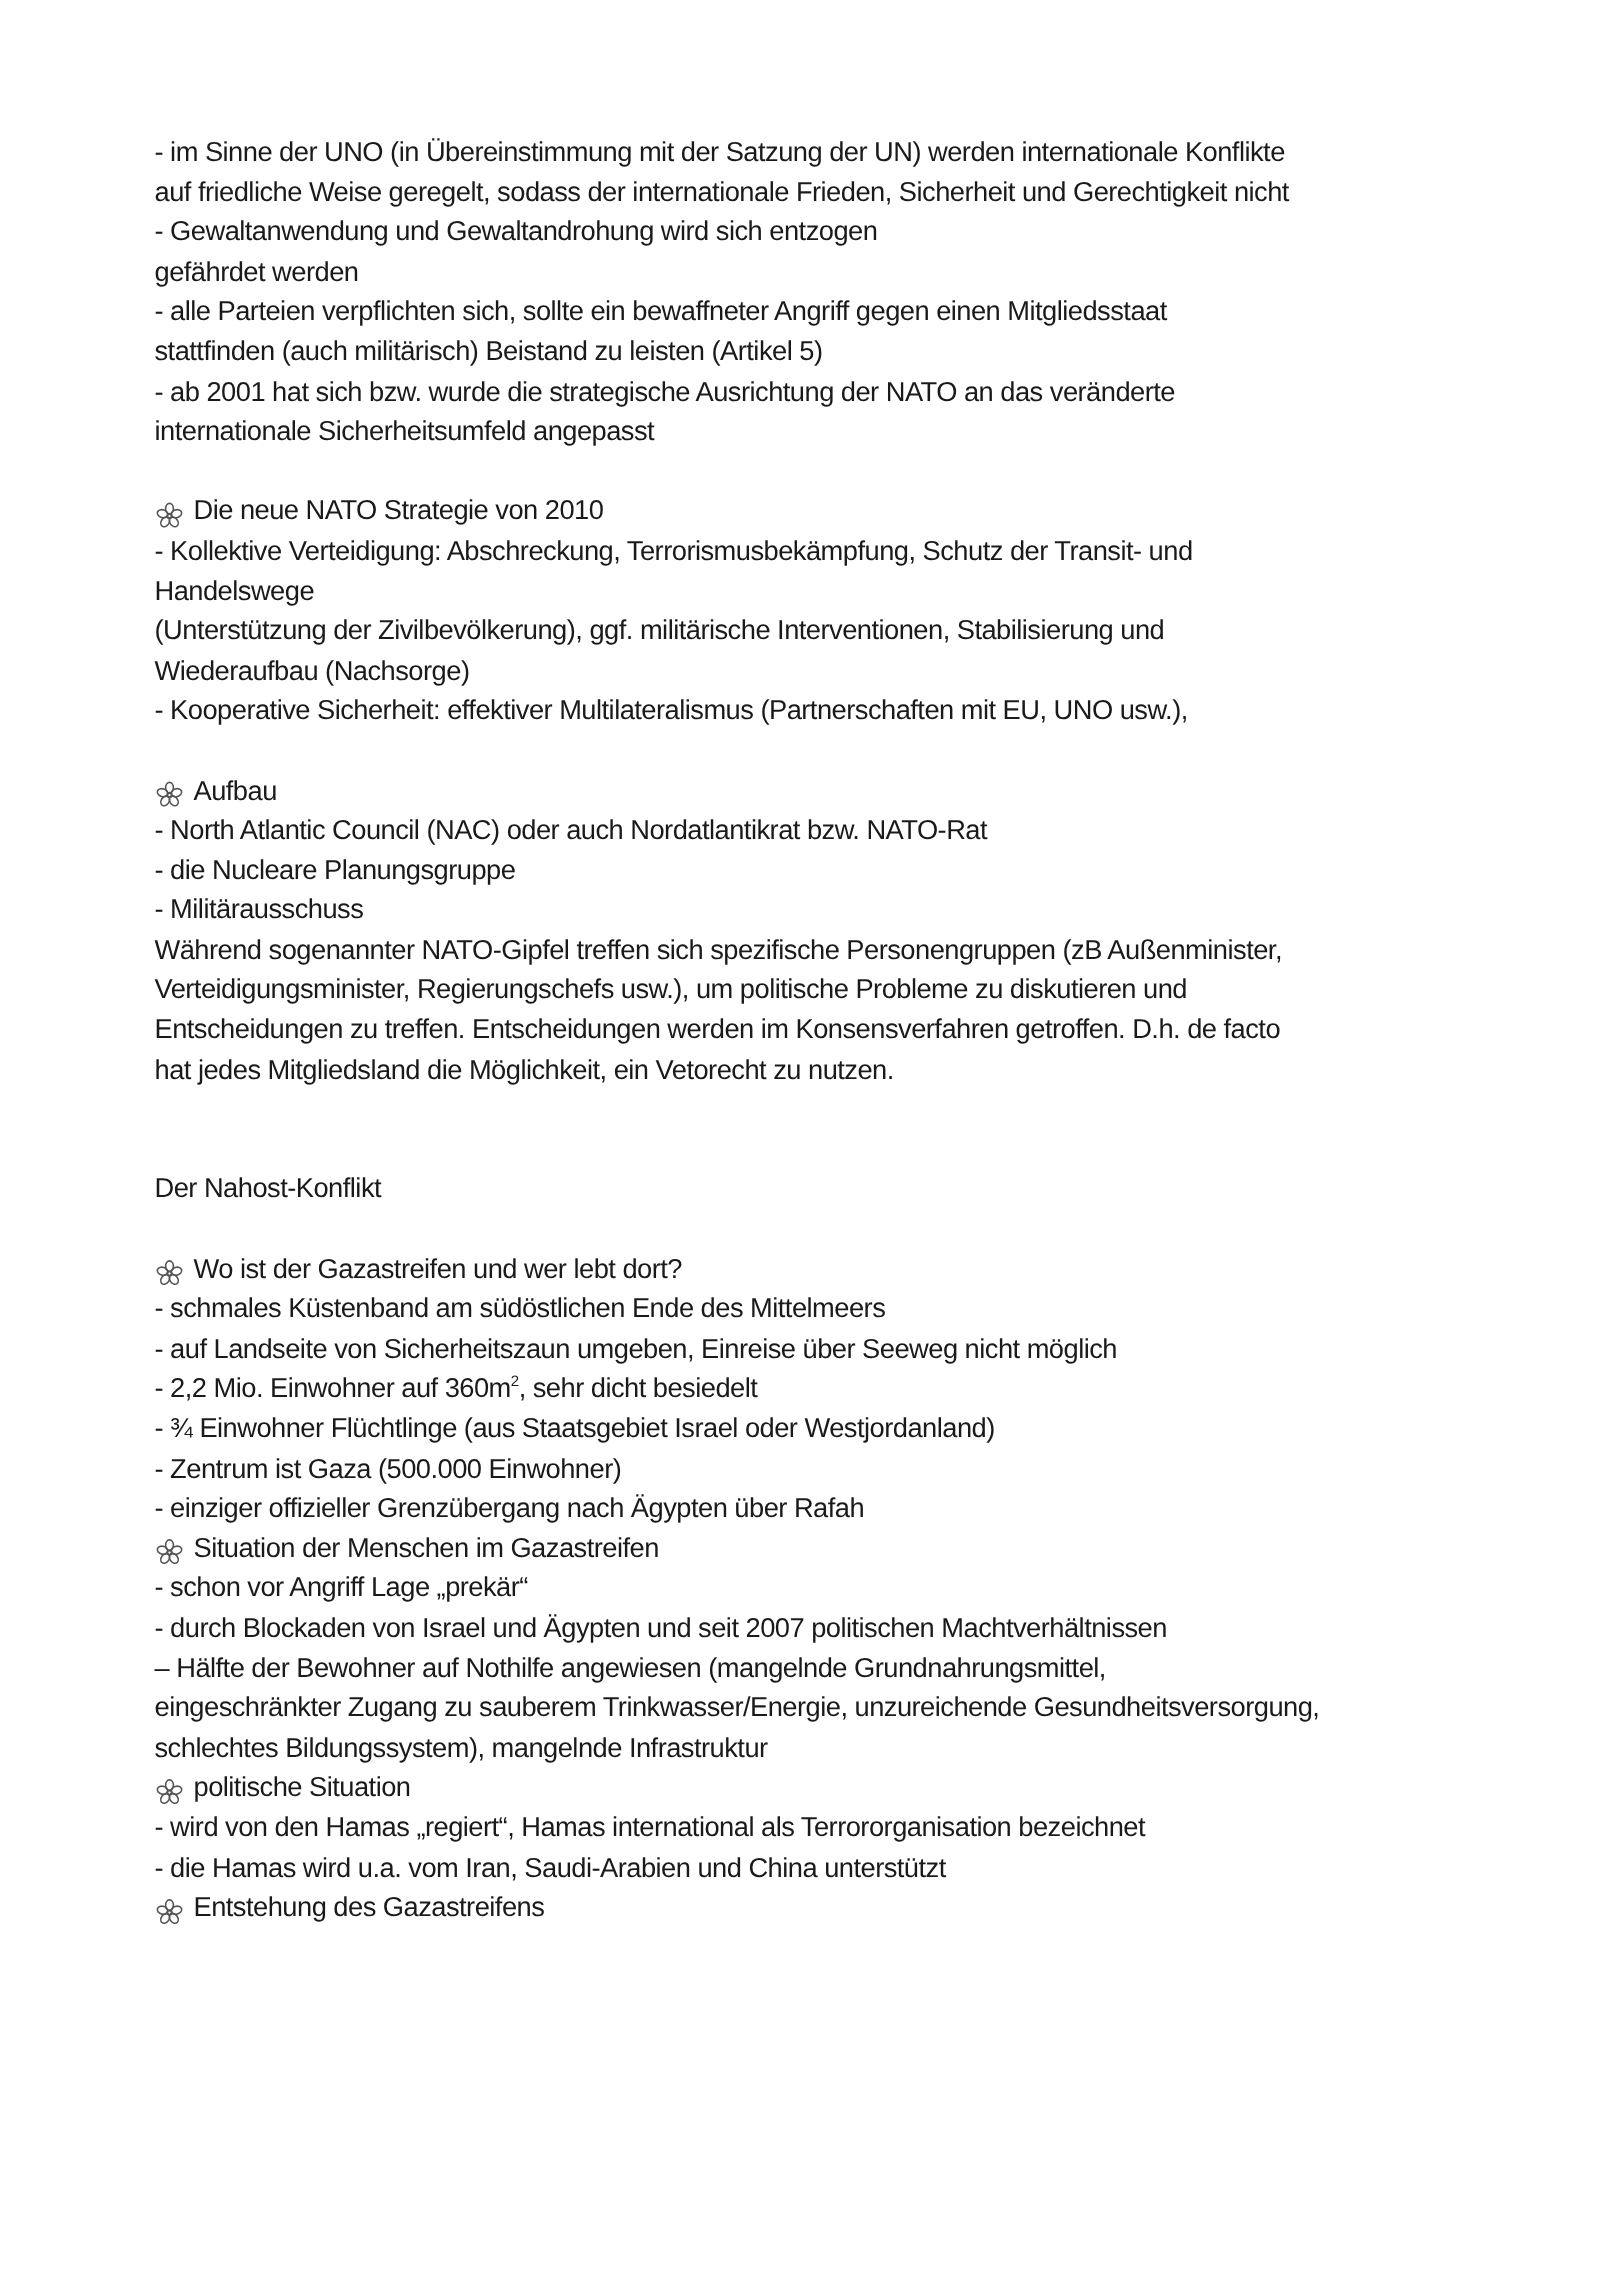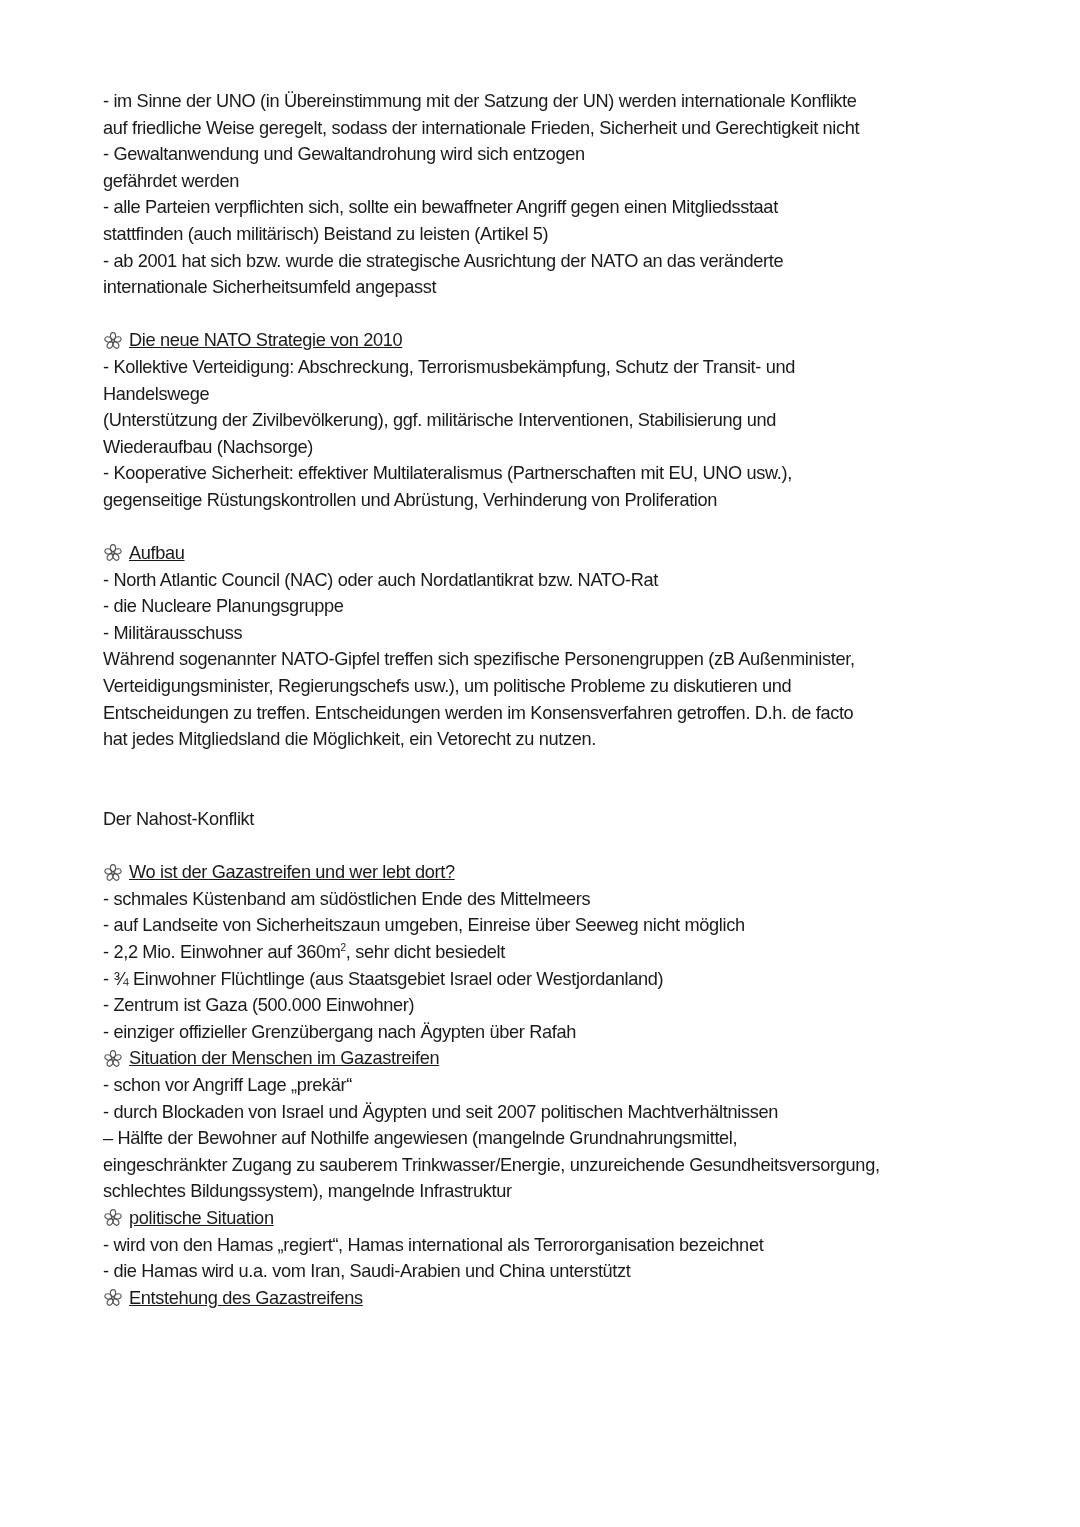--- a/index.html
+++ b/index.html
@@ -20,21 +20,21 @@
   .line {
     font-size: 18.2px;
     line-height: 26.6px;
     height: 26.6px;
     white-space: nowrap;
     letter-spacing: -0.35px;
     transform-origin: left center;
   }
   .blank { height: 26.6px; }
   .blank2 { height: 53.2px; }
-  .heading { display: flex; align-items: center; text-decoration: underline; }
+  .heading { display: flex; align-items: flex-end; }
   .flower {
     display: inline-block;
     width: 20px;
     height: 20px;
     margin-right: 6px;
     position: relative;
     top: 0px;
   }
   .flower svg { display: block; }
   sup { font-size: 10px; line-height: 0; vertical-align: super; }
@@ -71,21 +71,20 @@
             </g>
           </svg>
       </span>
       <span>Die neue NATO Strategie von 2010</span>
     </div>
     <div class="line">- Kollektive Verteidigung: Abschreckung, Terrorismusbekämpfung, Schutz der Transit- und</div>
     <div class="line">Handelswege</div>
     <div class="line">(Unterstützung der Zivilbevölkerung), ggf. militärische Interventionen, Stabilisierung und</div>
     <div class="line">Wiederaufbau (Nachsorge)</div>
     <div class="line">- Kooperative Sicherheit: effektiver Multilateralismus (Partnerschaften mit EU, UNO usw.),</div>
-    <div class="line">gegenseitige Rüstungskontrollen und Abrüstung, Verhinderung von Proliferation</div>
   </div>
 
   <div class="blank"></div>
 
   <div>
     <div class="line heading">
       <span class="flower">
         <svg width="20" height="20" viewBox="0 0 20 20">
             <g fill="none" stroke="#555" stroke-width="1.1">
               <ellipse cx="10" cy="5.2" rx="2.6" ry="3.6"></ellipse>

